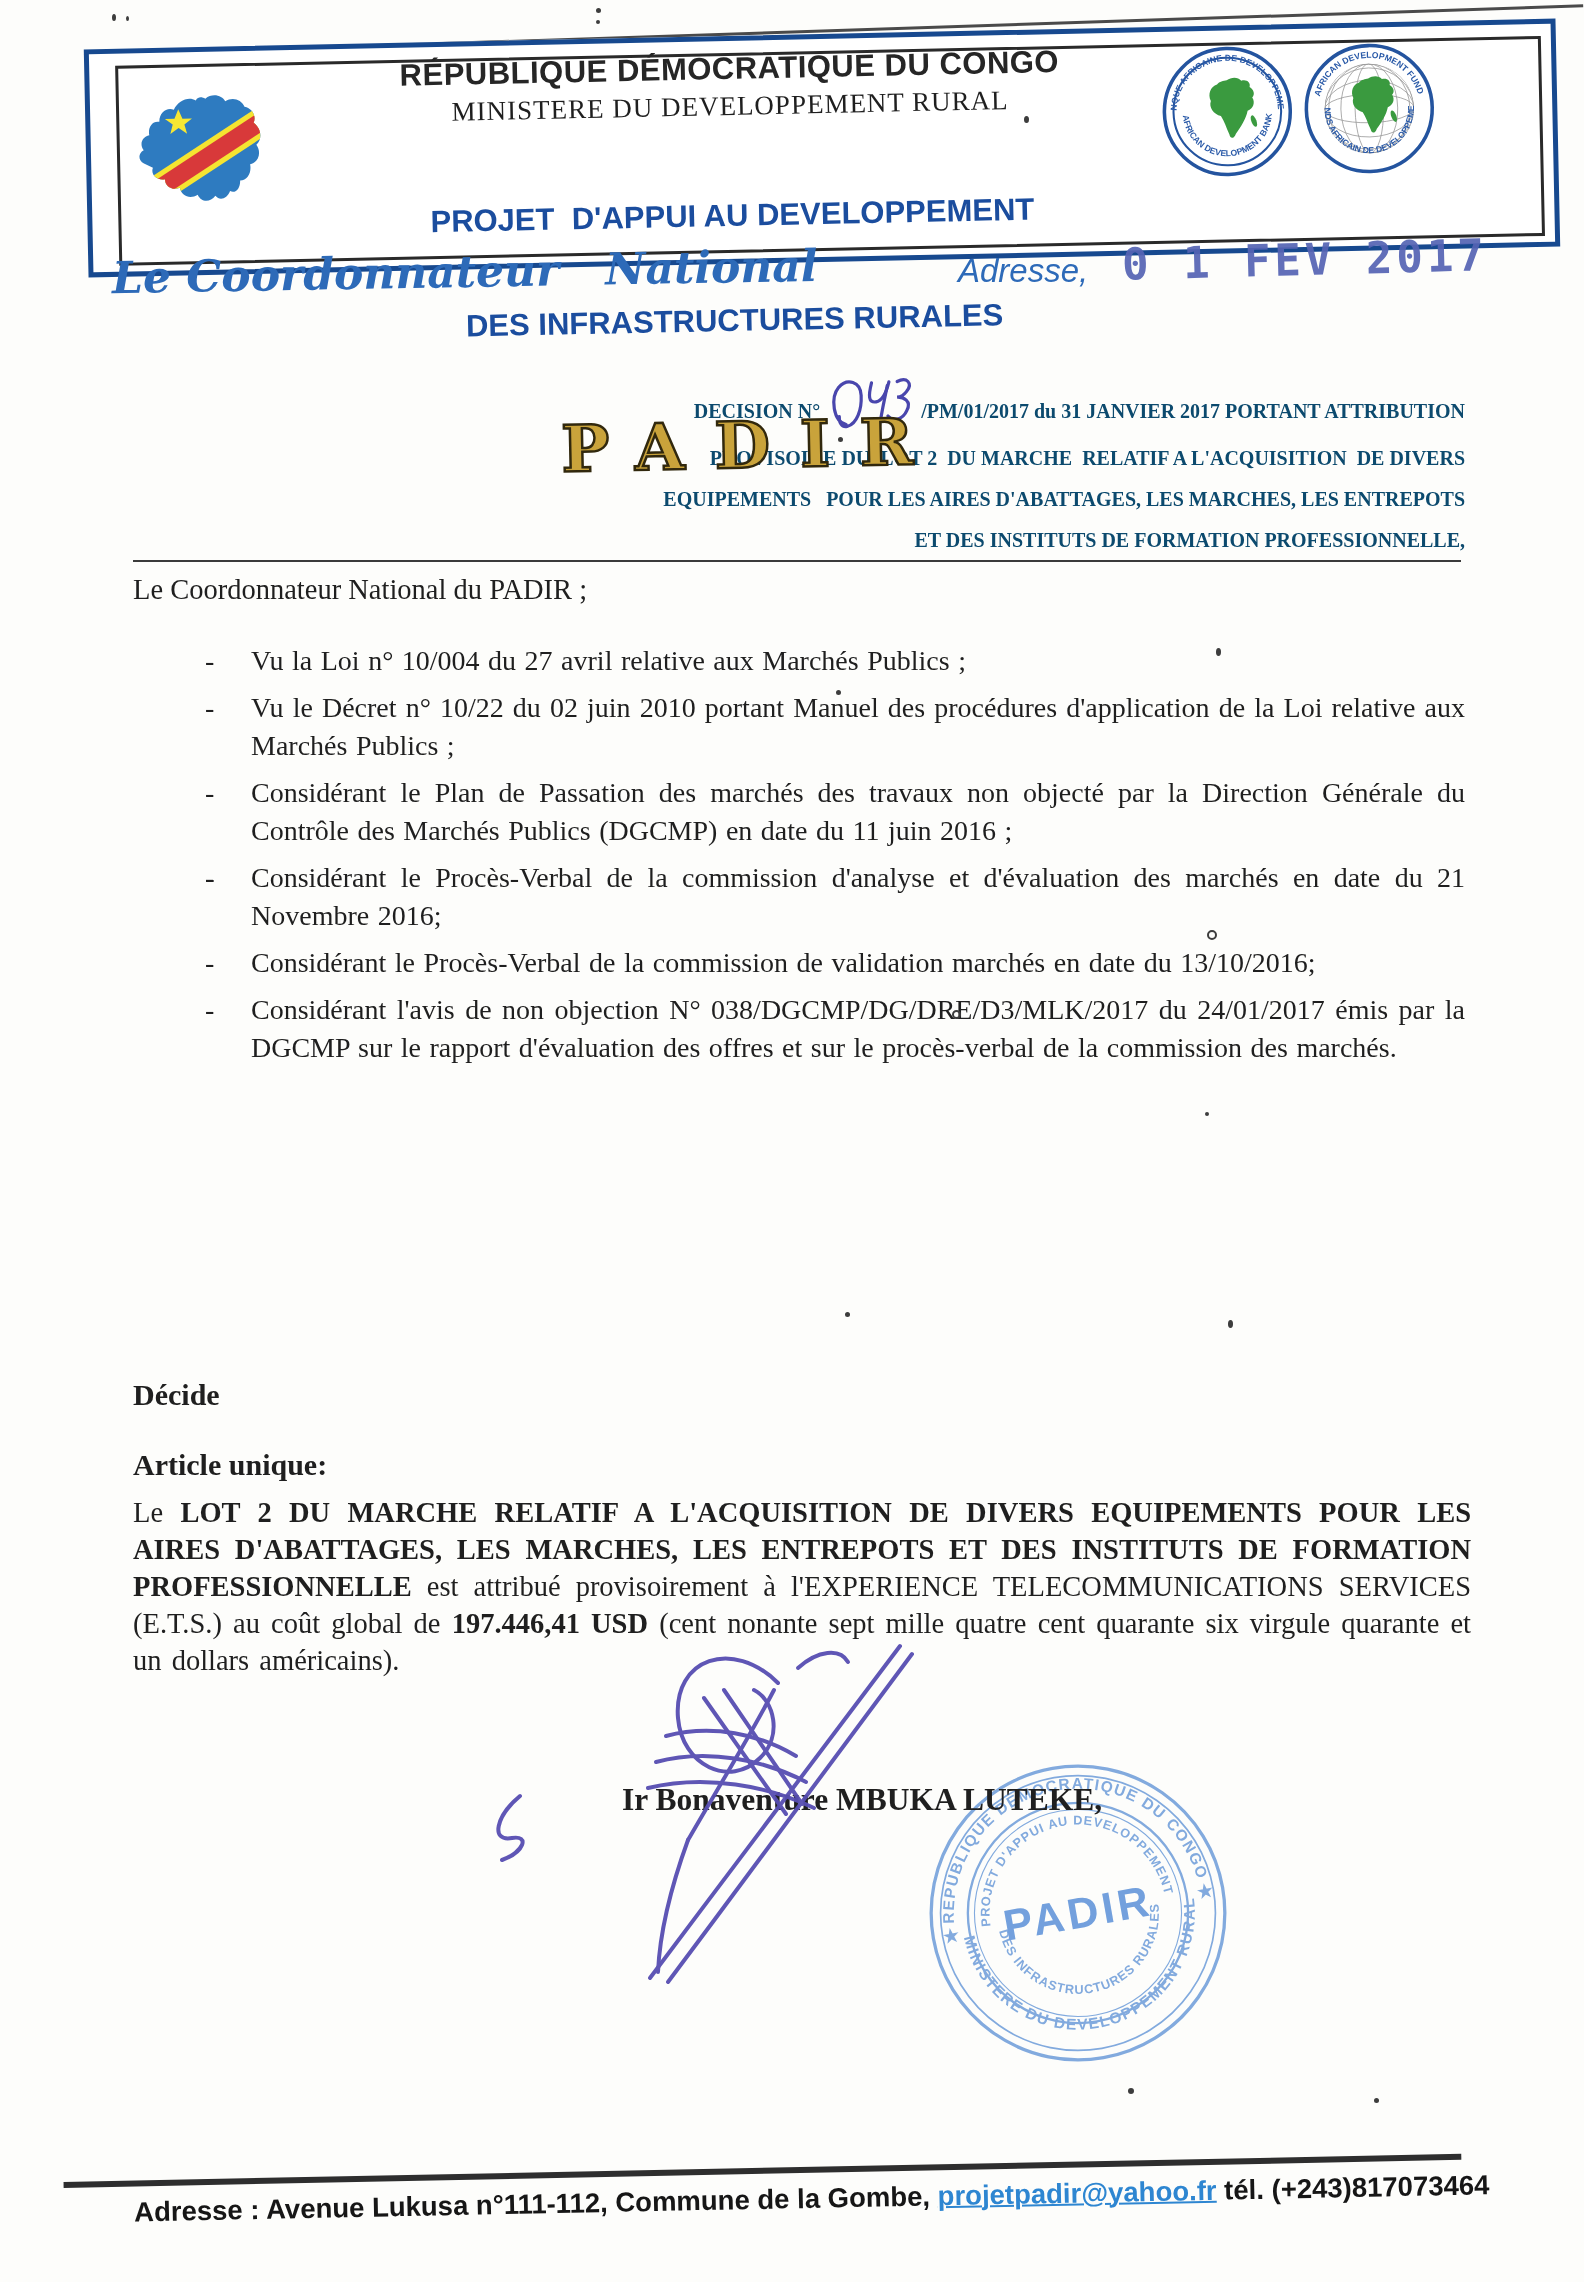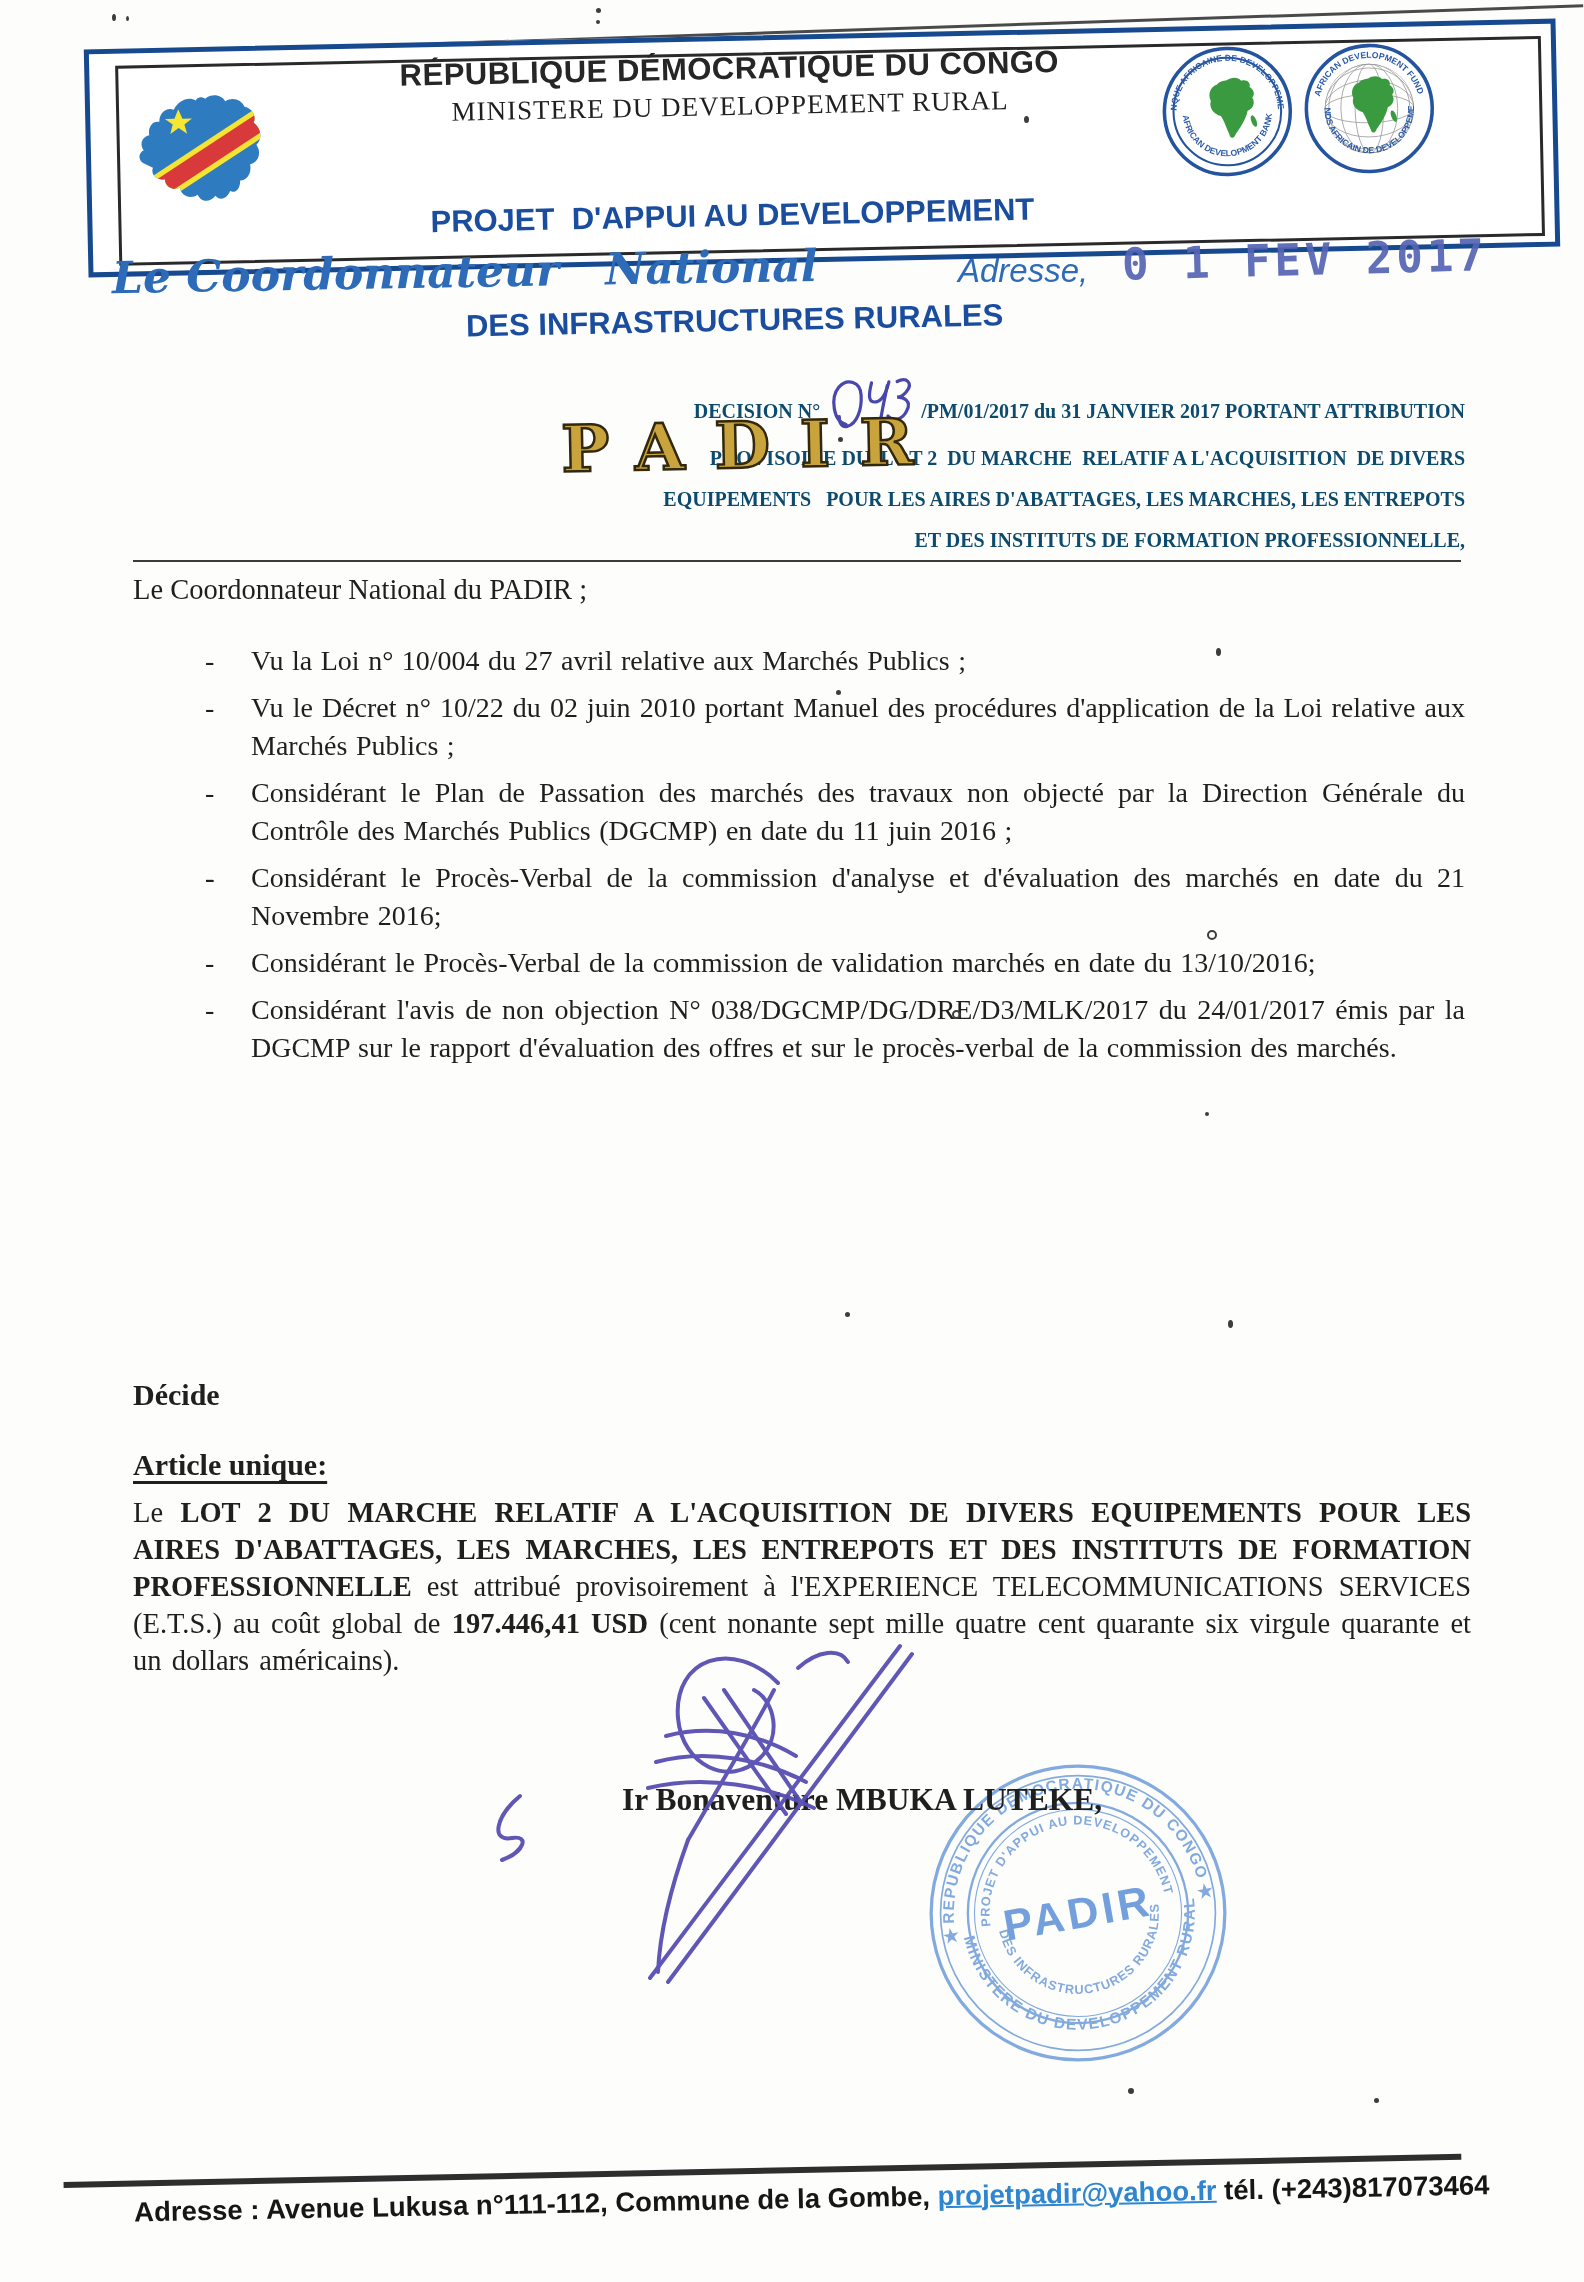--- a/index.html
+++ b/index.html
@@ -52,21 +52,21 @@
 
   
   .bullets { position:absolute; left:133px; top:642px; width:1332px; font-size:28px; line-height:38px; }
   .bullets ul { list-style:none; margin:0; padding:0; }
   .bullets li { position:relative; padding-left:118px; margin-bottom:9px;
                 text-align:justify; text-align-last:left; word-spacing:1.5px; }
   .bullets .dash { position:absolute; left:72px; top:0; }
 
   .decide { position:absolute; left:133px; top:1378px; font-weight:bold; font-size:30px; }
   .art-head { position:absolute; left:133px; top:1448px; font-weight:bold; font-size:30px;
-              text-decoration:underline; text-decoration-thickness:3px; text-underline-offset:6px; }
+              text-decoration-thickness:3px; text-underline-offset:6px; }
   .art-par { position:absolute; left:133px; top:1494px; width:1338px; font-size:28.5px;
              line-height:37px; text-align:justify; text-align-last:left; word-spacing:3px; }
   .art-par b { font-weight:bold; }
 
   
   .sig-name { position:absolute; left:622px; top:1782px; font-weight:bold; font-size:31.5px; z-index:5; }
   .stamp { position:absolute; left:918px; top:1753px; width:320px; height:320px;
            transform:rotate(-10deg); opacity:.85; z-index:3; }
   .signature { position:absolute; left:468px; top:1628px; width:580px; height:380px; z-index:6; }
 

